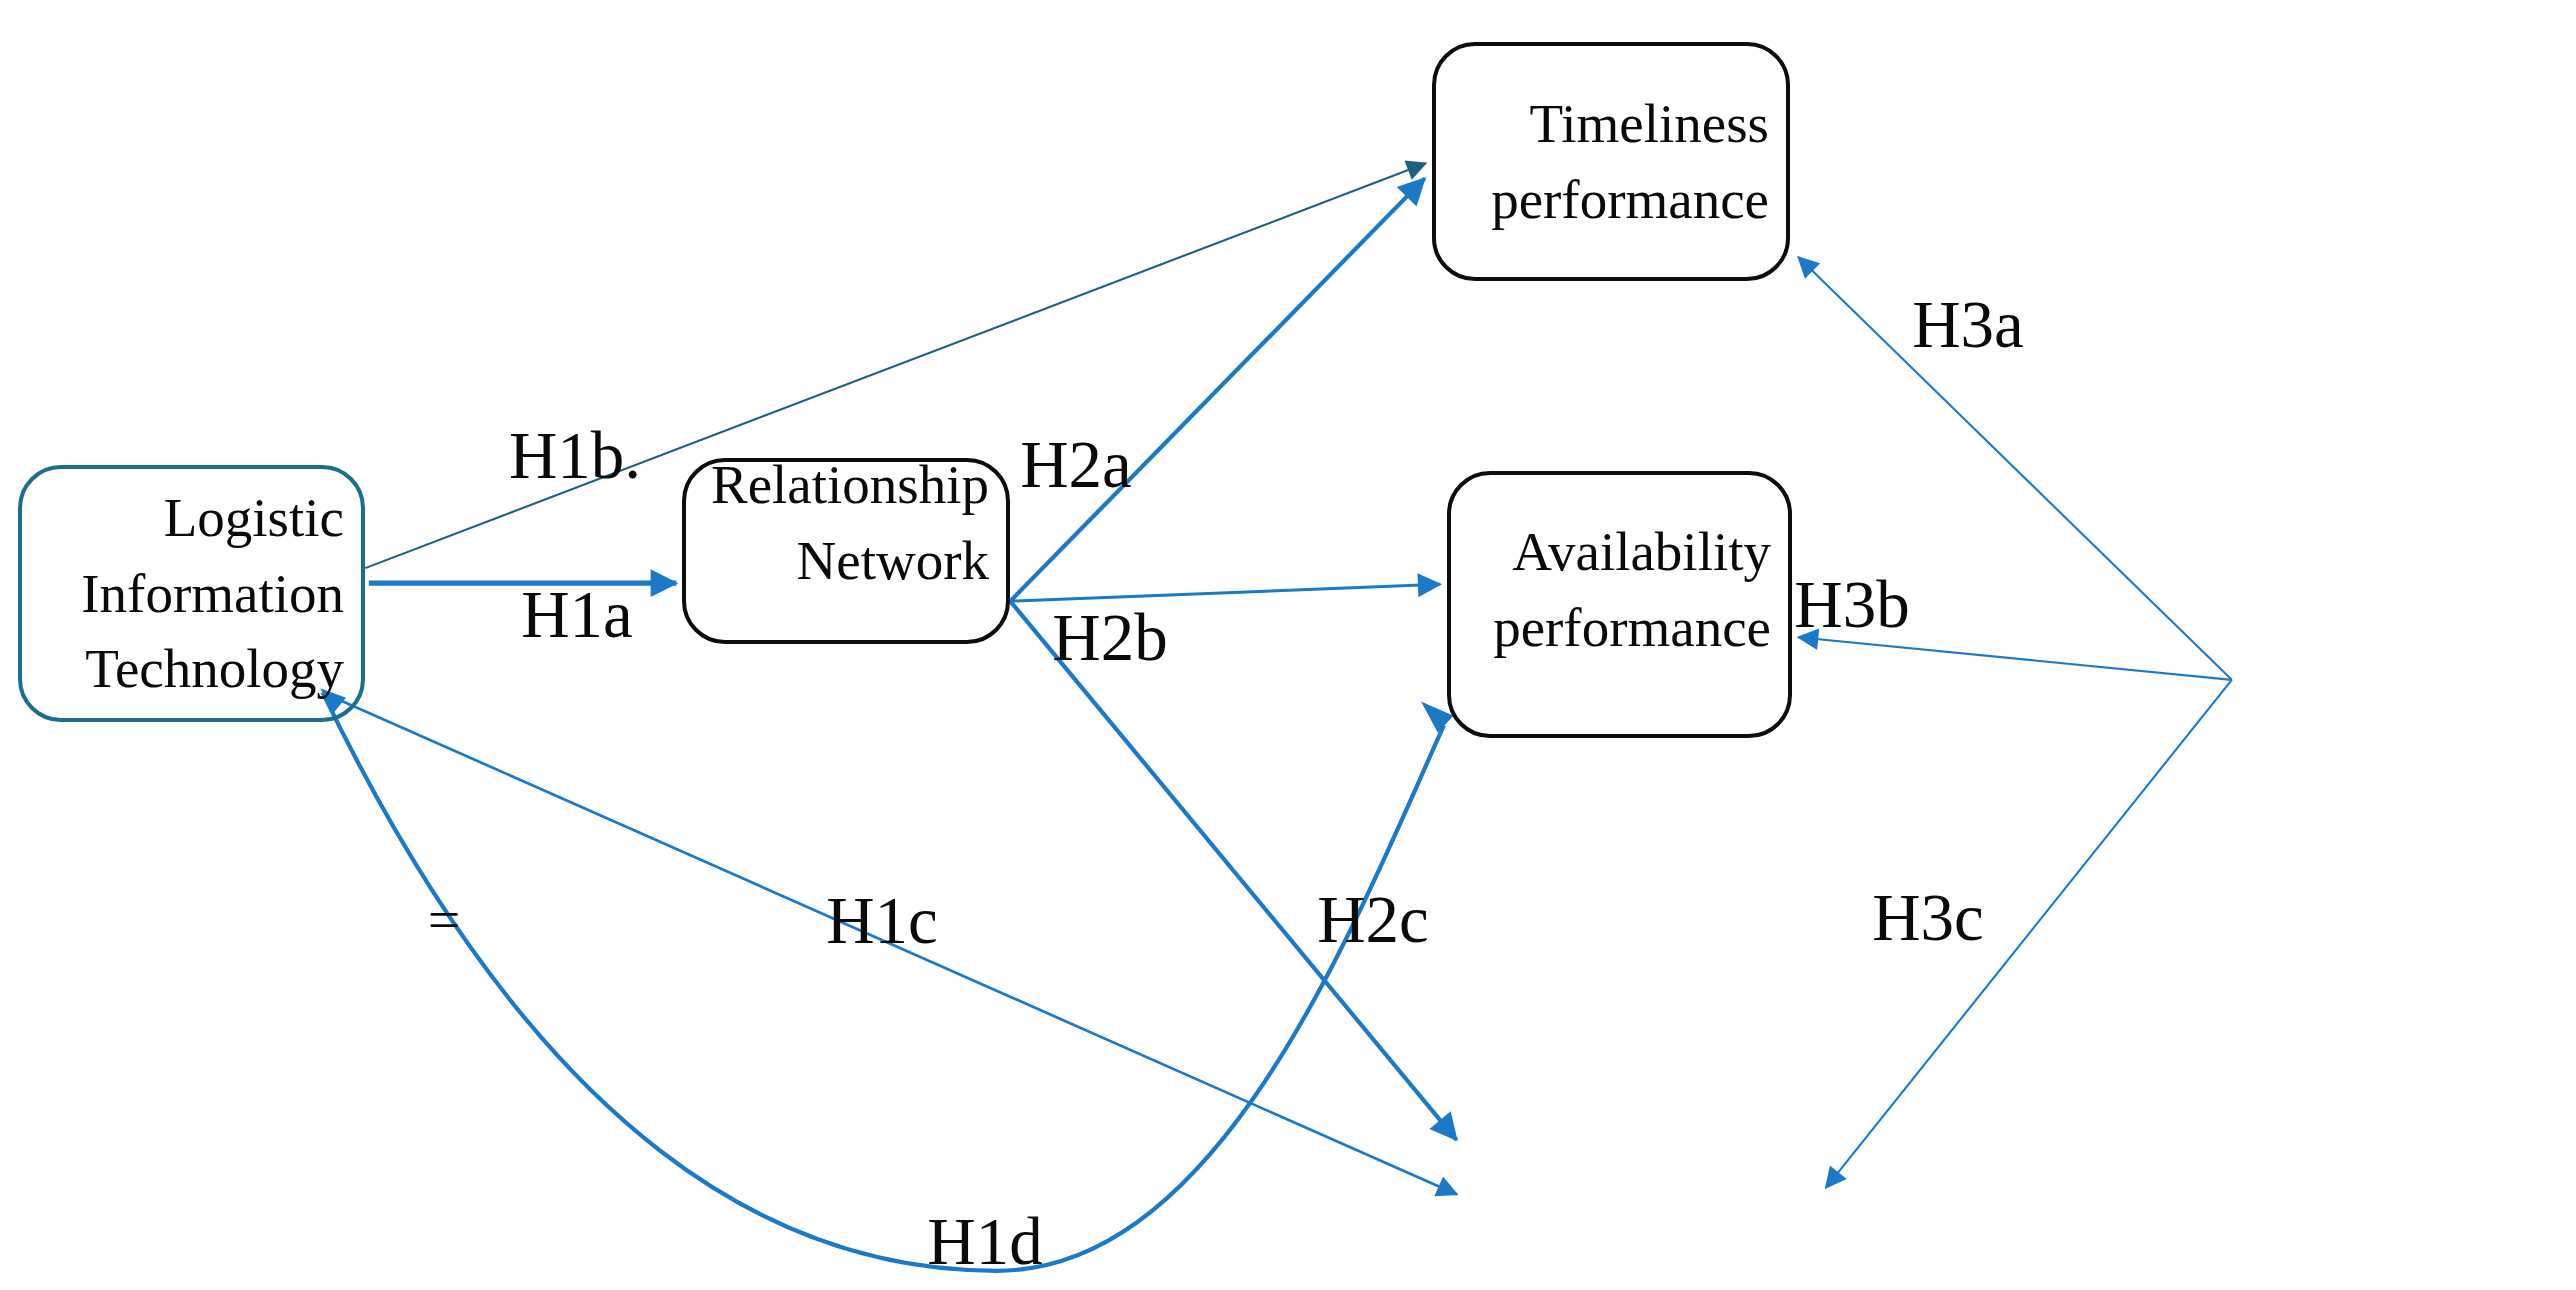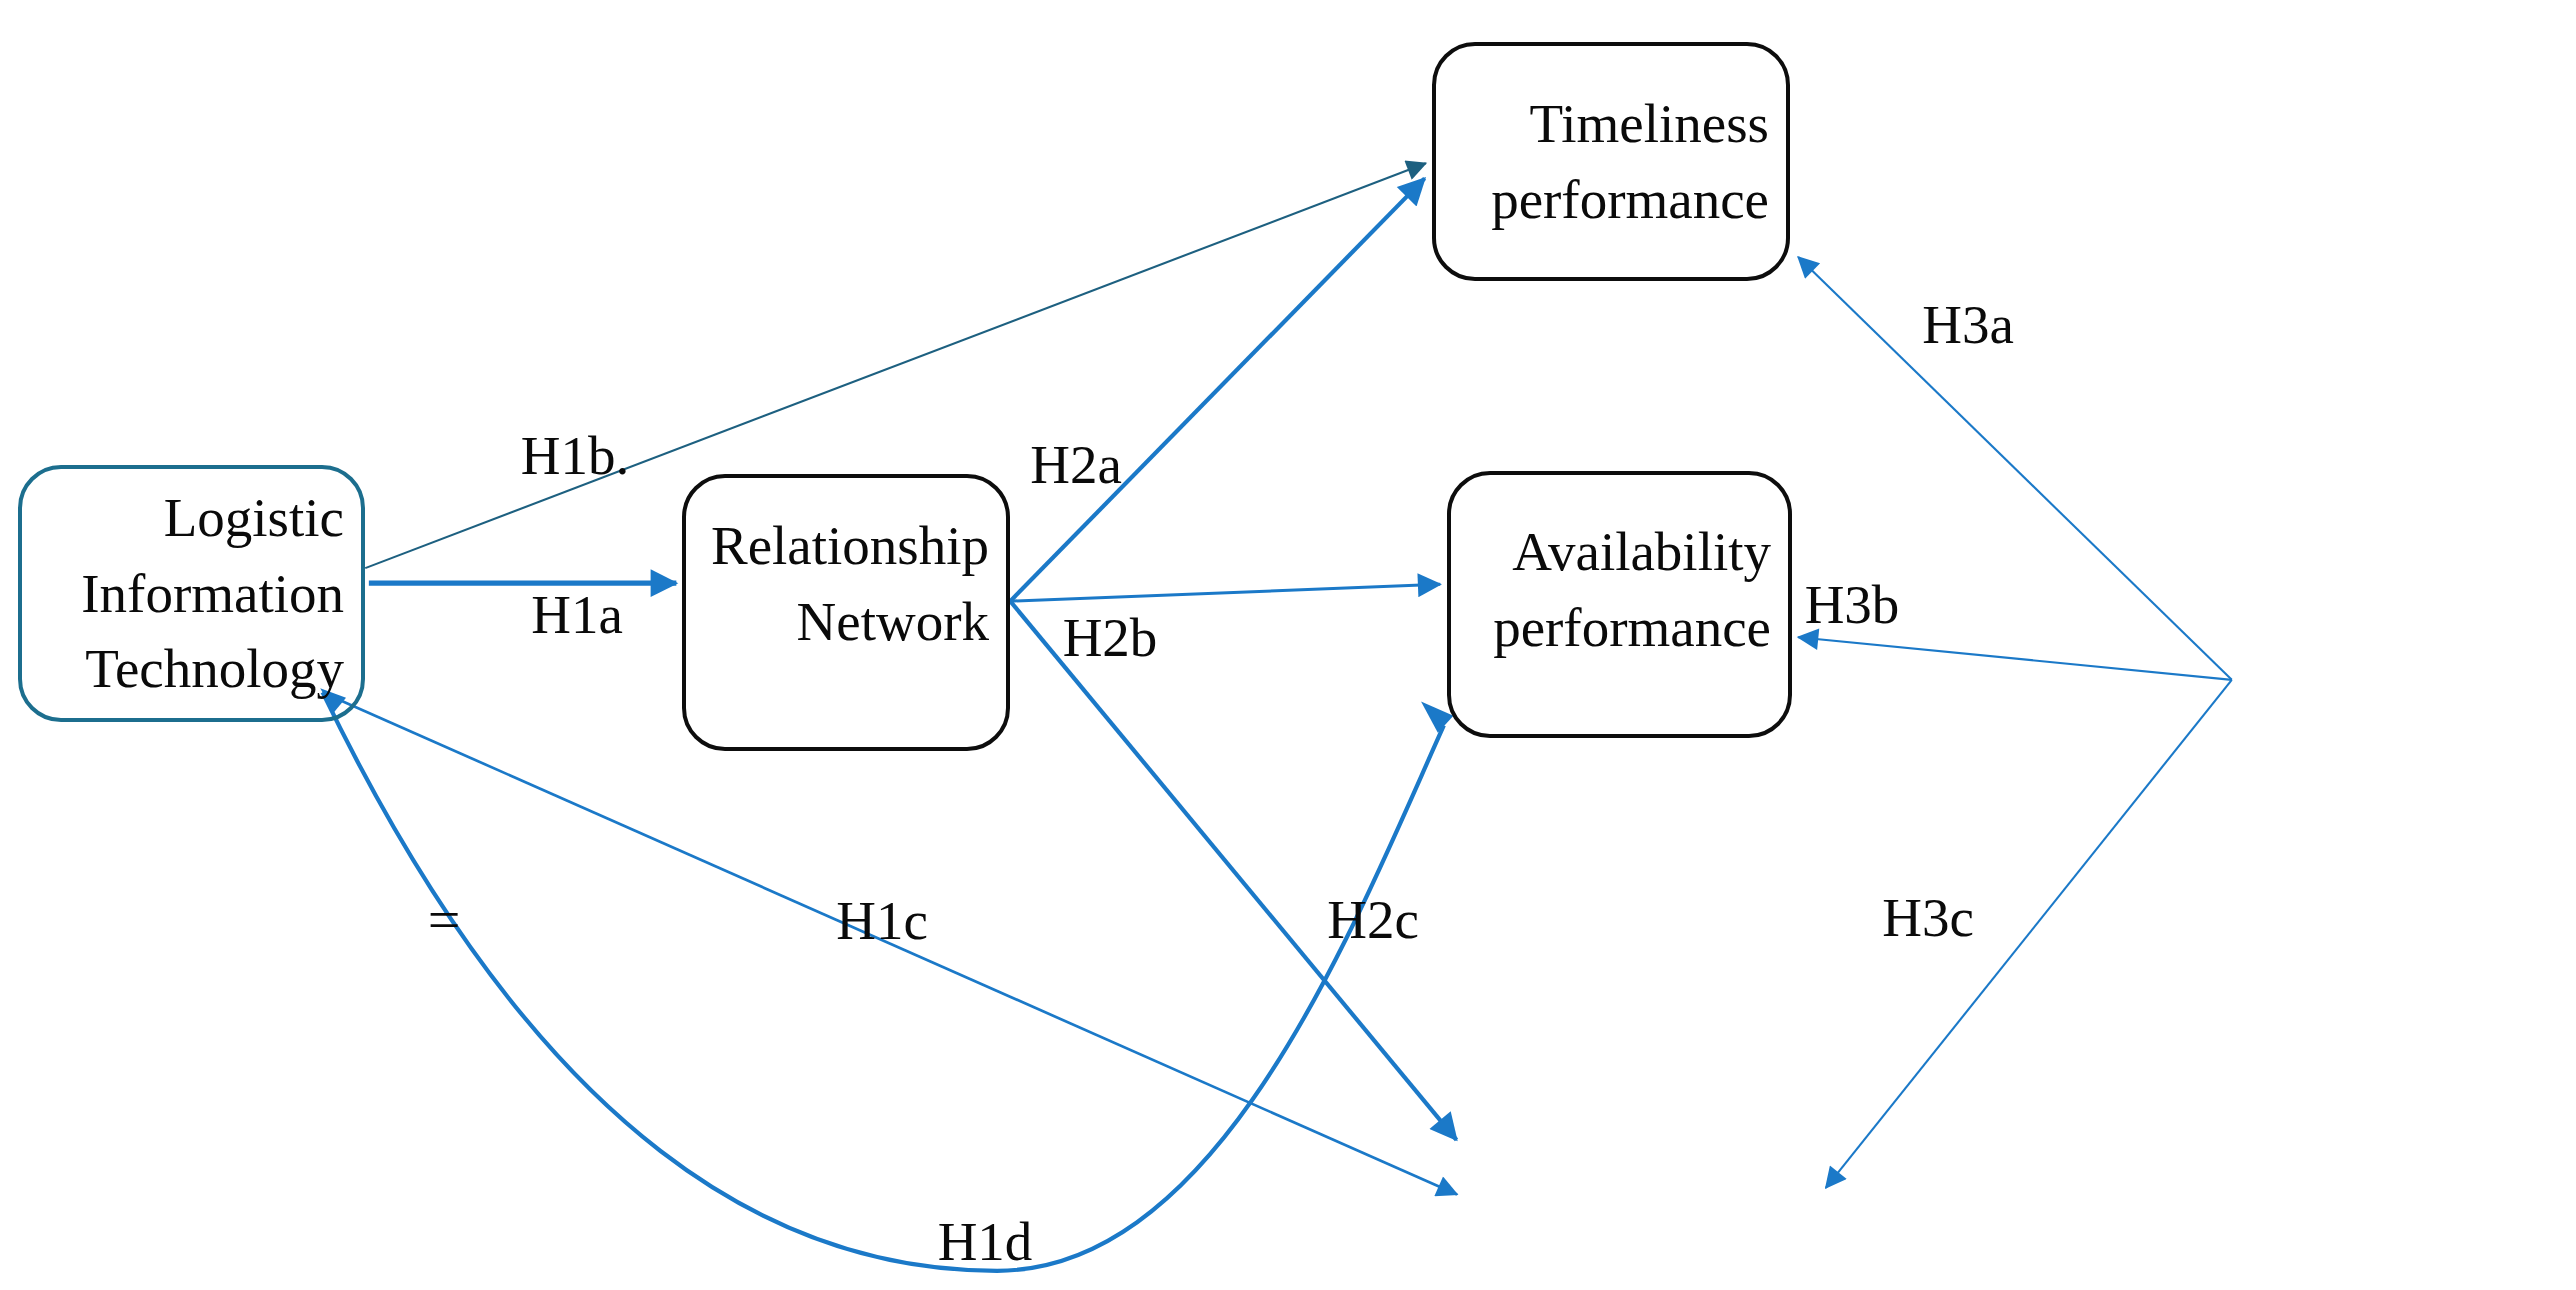--- a/index.html
+++ b/index.html
@@ -25,21 +25,21 @@
     font-size:55px;
     line-height:1.38;
     background:transparent;
   }
   .node.accent{border-color:#1C6E8E;border-width:4.2px;}
   .node.text-high{padding-bottom:57px;}
   .node .lbl{display:block;padding:0 17px;text-align:right;}
   .edge-label{
     position:absolute;
     transform:translate(-50%,-50%);
-    font-size:55px;
+    font-size:67px;
     color:#0a0a0a;
     white-space:nowrap;
   }
   .equals{
     position:absolute;
     transform:translate(-50%,-50%);
     font-size:58px;
     color:#0a0a0a;
   }
 </style>
@@ -85,21 +85,21 @@
 
     <path d="M 3716,1132 L 2994,1061" stroke="#1B79C8" stroke-width="3.5" fill="none" marker-end="url(#head-small)"></path>
 
     <path d="M 3716,1132 L 3040,1978" stroke="#1B79C8" stroke-width="3.5" fill="none" marker-end="url(#head-small)"></path>
   </svg>
 
   <div class="node accent" style="left:18px;top:465px;width:347px;height:257px;">
     <span class="lbl">Logistic Information Technology</span>
   </div>
 
-  <div class="node text-high" style="left:682px;top:458px;width:328px;height:277px;margin-top:16px;">
+  <div class="node text-high" style="left:682px;top:458px;width:328px;height:186px;">
     <span class="lbl">Relationship Network</span>
   </div>
 
   <div class="node" style="left:1432px;top:42px;width:358px;height:239px;">
     <span class="lbl">Timeliness performance</span>
   </div>
 
   <div class="node" style="left:1447px;top:471px;width:345px;height:267px;padding-bottom:30px;">
     <span class="lbl">Availability performance</span>
   </div>

